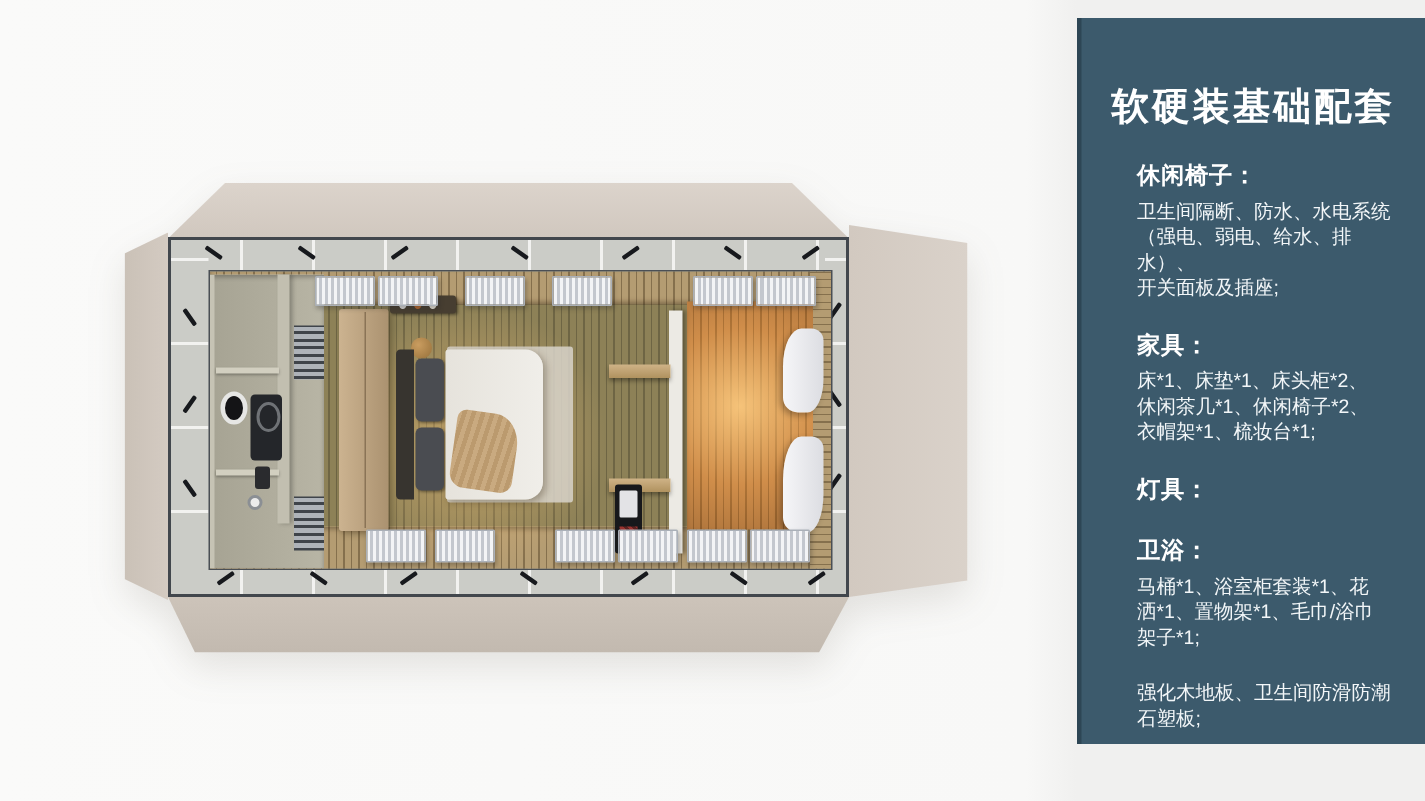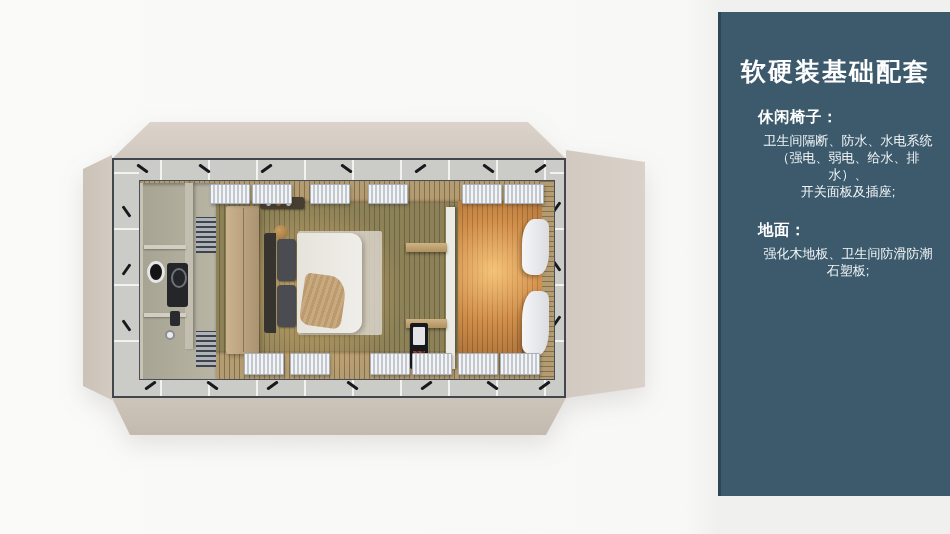--- a/index.html
+++ b/index.html
@@ -67,21 +67,21 @@
   .slat { position:absolute; width:40px; height:20px; background:repeating-linear-gradient(90deg,#f3f4f6 0 2px,#c3c7ce 2px 4px); border:1px solid #aab0b8; border-radius:1px; box-shadow:1px 2px 3px rgba(40,40,40,.30); }
   .slat.row-top { top:3px; }
   .slat.row-bottom { top:172px; height:22px; }
 
   
   .panel { position:absolute; left:718px; top:0; width:232px; height:484px; background:#3c5a6c; border-left:3px solid #2d4655; color:#fff;margin-top:12px; }
   .panel-title { margin-top:44px; font-size:25px; line-height:30px; font-weight:bold; text-align:center; letter-spacing:2px; color:#ffffff; }
   .panel-body { padding:21px 12px 0 37px; }
   .section { margin-bottom:20px; }
   .sec-heading { font-size:15.5px; font-weight:bold; letter-spacing:.5px; margin-bottom:4px; color:#ffffff; }
-  .sec-text { font-size:13px; line-height:17px; color:#f2f6f8; white-space:pre-line;text-align:center; }
+  .sec-text { font-size:13px; line-height:17px; color:#f2f6f8; white-space:pre-line; }
 </style>
 </head>
 <body>
 
 <div class="canvas">
 
   <div class="floorplan">
     <div class="flap flap-top"></div>
     <div class="flap flap-bottom"></div>
     <div class="flap flap-left"></div>
@@ -173,22 +173,34 @@
   <div class="panel">
     <div class="panel-title">软硬装基础配套</div>
     <div class="panel-body">
       <div class="section">
         <div class="sec-heading">休闲椅子：</div>
         <div class="sec-text">卫生间隔断、防水、水电系统
 （强电、弱电、给水、排水）、
 开关面板及插座;</div>
       </div>
       <div class="section">
-      </div>
-      <div class="section">
-        <div class="sec-heading">地面：</div>
+        <div class="sec-heading">家具：</div>
+        <div class="sec-text">床*1、床垫*1、床头柜*2、
+休闲茶几*1、休闲椅子*2、
+衣帽架*1、梳妆台*1;</div>
+      </div>
+      <div class="section">
+        <div class="sec-heading">灯具：</div>
+      </div>
+      <div class="section">
+        <div class="sec-heading">卫浴：</div>
+        <div class="sec-text">马桶*1、浴室柜套装*1、花
+洒*1、置物架*1、毛巾/浴巾
+架子*1;</div>
+      </div>
+      <div class="section">
         <div class="sec-text">强化木地板、卫生间防滑防潮
 石塑板;</div>
       </div>
     </div>
   </div>
 
 </div>
 
 </body></html>

